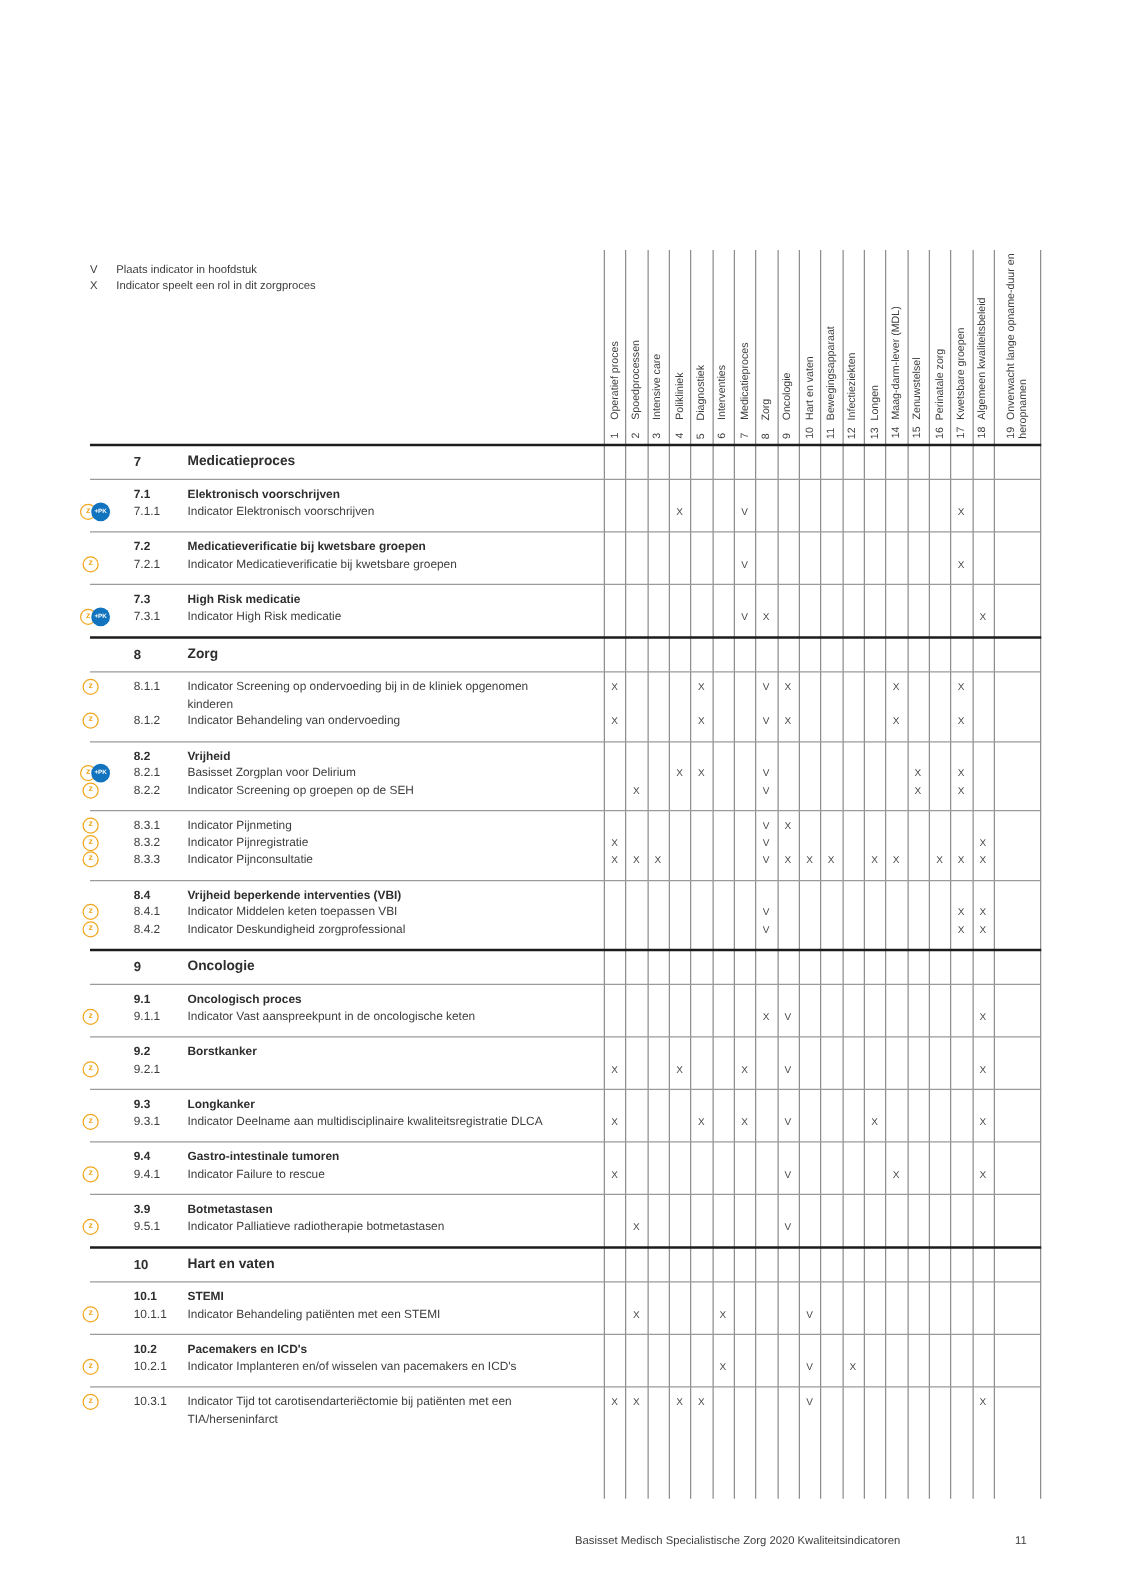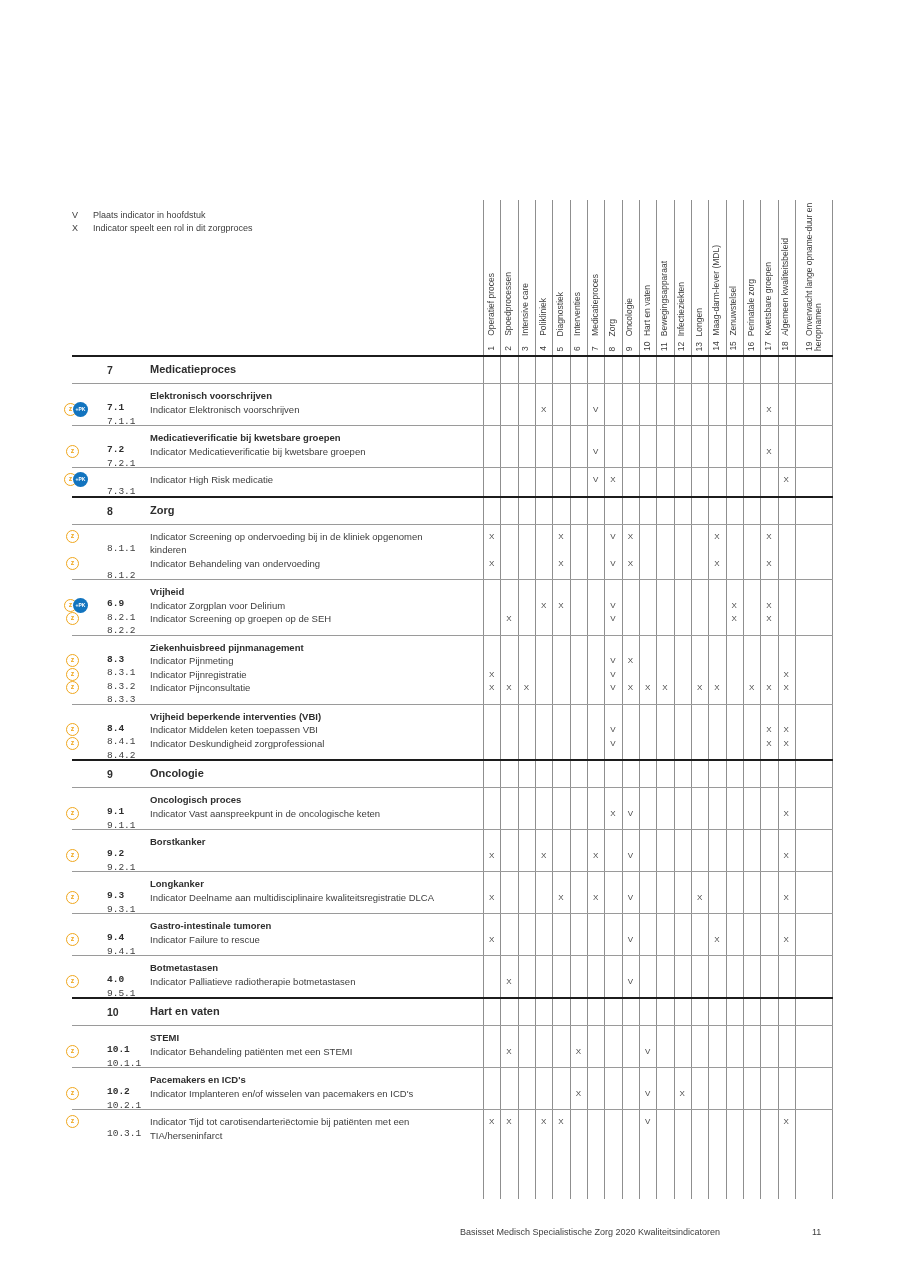--- a/index.html
+++ b/index.html
@@ -22,21 +22,21 @@
     font-size:8.5px;line-height:9.5px;max-height:150px;white-space:normal;
     color:#3d3d3d;
   }
   .cnum{display:inline-block;height:15px;}
   .mbody{position:absolute;top:155px;left:0;width:761px;}
   .section-row{position:relative;height:28px;border-top:2px solid #1c1c1c;box-sizing:border-box;}
   .section-num{position:absolute;left:35px;top:7px;font-weight:bold;font-size:10.5px;color:#2e2e2e;}
   .section-title{position:absolute;left:78px;top:6px;font-weight:bold;font-size:11px;color:#2e2e2e;}
   .group{position:relative;border-top:1px solid #9a9a9a;padding:5px 0 9px 0;}
   .row{position:relative;min-height:13.5px;line-height:13.5px;font-size:9.5px;}
-  .row .num{position:absolute;left:35px;top:12px;font-family:Liberation Mono, monospace;}
+  .row .num{position:absolute;left:35px;top:0;}
   .title-row .num,.title-row .desc{font-weight:bold;color:#2e2e2e;}
   .desc{display:block;margin-left:78px;width:310px;}
   .mark{position:absolute;top:0;width:16px;text-align:center;font-size:8px;color:#4a4a4a;line-height:13.5px;}
   
   .icon-slot{position:absolute;left:-8px;top:0;width:38px;height:13.5px;}
   .ic-ring{
     position:absolute;top:0;width:13px;height:13px;border-radius:50%;
     border:1.5px solid var(--orange,#f0a71e);background:#fff;box-sizing:border-box;
     font-size:7px;line-height:10px;text-align:center;color:var(--orange,#f0a71e);font-weight:bold;
   }
@@ -180,20 +180,24 @@
             <span class="icon-slot single">
               <span class="ic-ring">z</span>
             </span>
             <span class="num">7.2.1</span>
             <span class="desc">Indicator Medicatieverificatie bij kwetsbare groepen</span>
             <span class="mark" style="left: 515.645px;">V</span>
             <span class="mark" style="left: 688.945px;">X</span>
           </div>
         </div>
         <div class="group">
+          <div class="row title-row">
+            <span class="num">7.3</span>
+            <span class="desc">High Risk medicatie</span>
+          </div>
           <div class="row ind-row">
             <span class="icon-slot dual">
               <span class="ic-ring">z</span>
               <span class="ic-disc">+PK</span>
             </span>
             <span class="num">7.3.1</span>
             <span class="desc">Indicator High Risk medicatie</span>
             <span class="mark" style="left: 515.645px;">V</span>
             <span class="mark" style="left: 532.975px;">X</span>
             <span class="mark" style="left: 706.275px;">X</span>
@@ -226,53 +230,49 @@
             <span class="mark" style="left: 411.665px;">X</span>
             <span class="mark" style="left: 480.985px;">X</span>
             <span class="mark" style="left: 532.975px;">V</span>
             <span class="mark" style="left: 550.305px;">X</span>
             <span class="mark" style="left: 636.955px;">X</span>
             <span class="mark" style="left: 688.945px;">X</span>
           </div>
         </div>
         <div class="group">
           <div class="row title-row">
-            <span class="num">6.9</span>
+            <span class="num">8.2</span>
             <span class="desc">Vrijheid</span>
           </div>
           <div class="row ind-row">
             <span class="icon-slot dual">
               <span class="ic-ring">z</span>
               <span class="ic-disc">+PK</span>
             </span>
             <span class="num">8.2.1</span>
-            <span class="desc">Indicator Zorgplan voor Delirium</span>
+            <span class="desc">Basisset Zorgplan voor Delirium</span>
             <span class="mark" style="left: 463.655px;">X</span>
             <span class="mark" style="left: 480.985px;">X</span>
             <span class="mark" style="left: 532.975px;">V</span>
             <span class="mark" style="left: 654.285px;">X</span>
             <span class="mark" style="left: 688.945px;">X</span>
           </div>
           <div class="row ind-row">
             <span class="icon-slot single">
               <span class="ic-ring">z</span>
             </span>
             <span class="num">8.2.2</span>
             <span class="desc">Indicator Screening op groepen op de SEH</span>
             <span class="mark" style="left: 428.995px;">X</span>
             <span class="mark" style="left: 532.975px;">V</span>
             <span class="mark" style="left: 654.285px;">X</span>
             <span class="mark" style="left: 688.945px;">X</span>
           </div>
         </div>
         <div class="group">
-          <div class="row title-row">
-            <span class="num">8.3</span>
-            <span class="desc">Ziekenhuisbreed pijnmanagement</span>
-          </div>
           <div class="row ind-row">
             <span class="icon-slot single">
               <span class="ic-ring">z</span>
             </span>
             <span class="num">8.3.1</span>
             <span class="desc">Indicator Pijnmeting</span>
             <span class="mark" style="left: 532.975px;">V</span>
             <span class="mark" style="left: 550.305px;">X</span>
           </div>
           <div class="row ind-row">
@@ -399,21 +399,21 @@
             <span class="num">9.4.1</span>
             <span class="desc">Indicator Failure to rescue</span>
             <span class="mark" style="left: 411.665px;">X</span>
             <span class="mark" style="left: 550.305px;">V</span>
             <span class="mark" style="left: 636.955px;">X</span>
             <span class="mark" style="left: 706.275px;">X</span>
           </div>
         </div>
         <div class="group">
           <div class="row title-row">
-            <span class="num">4.0</span>
+            <span class="num">3.9</span>
             <span class="desc">Botmetastasen</span>
           </div>
           <div class="row ind-row">
             <span class="icon-slot single">
               <span class="ic-ring">z</span>
             </span>
             <span class="num">9.5.1</span>
             <span class="desc">Indicator Palliatieve radiotherapie botmetastasen</span>
             <span class="mark" style="left: 428.995px;">X</span>
             <span class="mark" style="left: 550.305px;">V</span>

